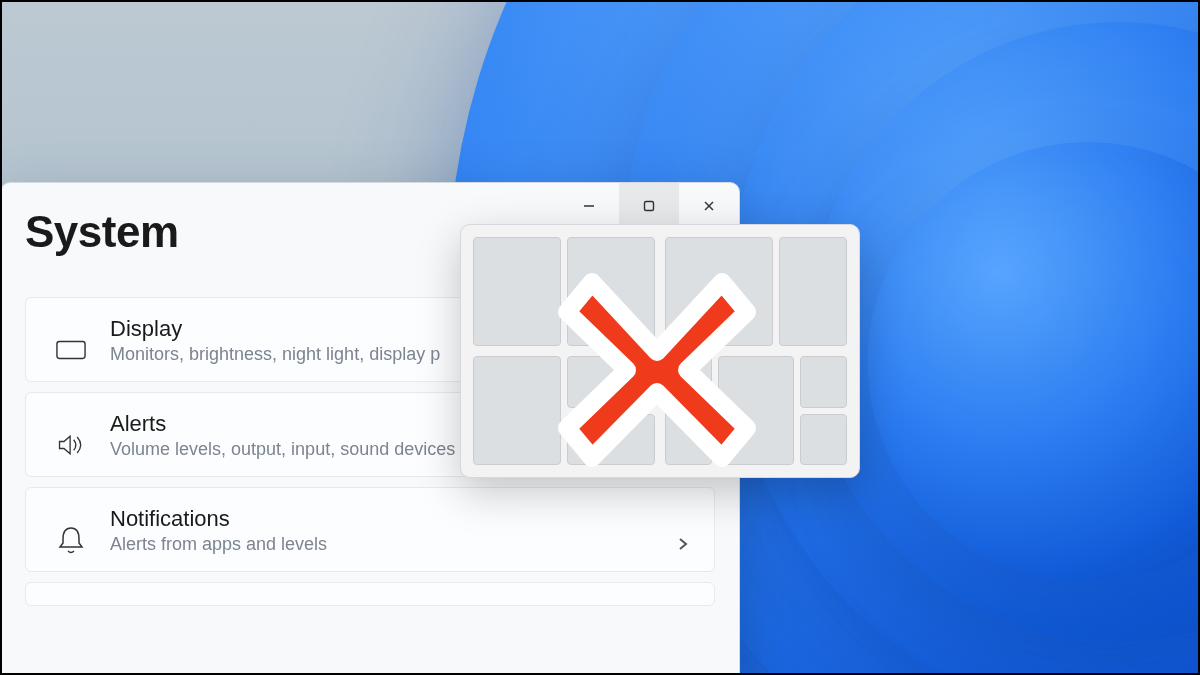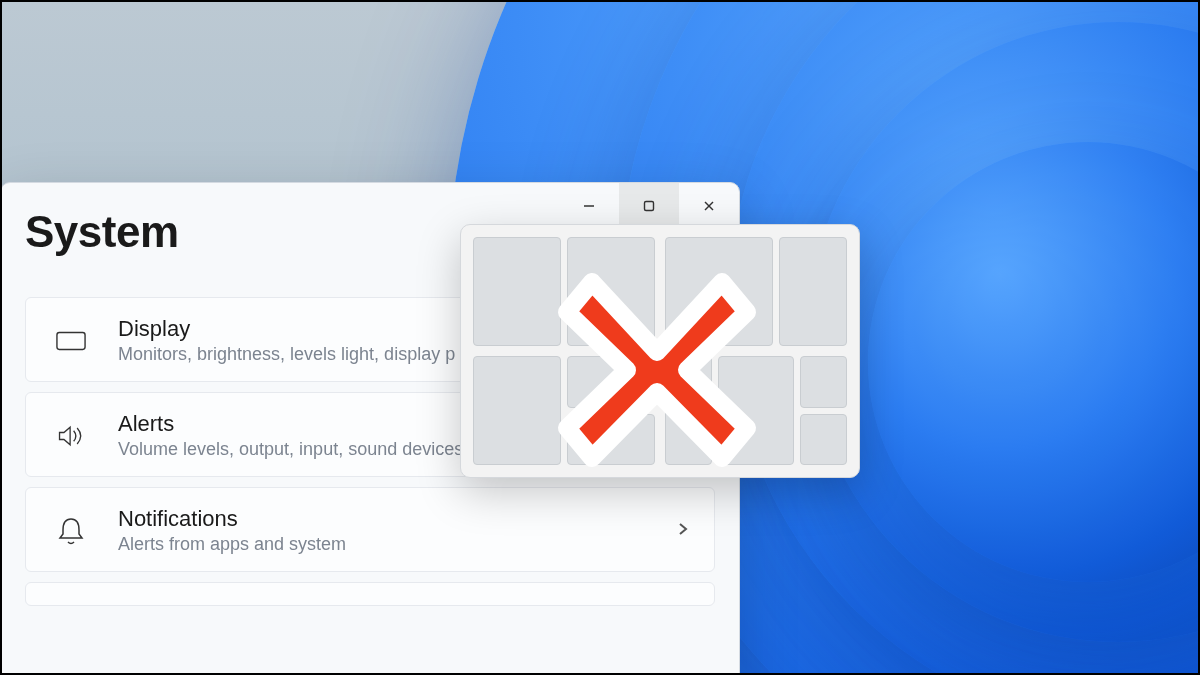--- a/index.html
+++ b/index.html
@@ -48,21 +48,21 @@
   }
   .win-btn.maximize { background: #e7e9ea; }
   .win-btn svg { width: 14px; height: 14px; }
 
   .content { padding: 24px 24px 24px 24px; }
   .page-title {
     font-size: 44px; font-weight: 600; color: #1a1a1a;
     margin-bottom: 40px; letter-spacing: -0.5px;
   }
   .list-item {
-    display: flex; align-items: center; gap: 28px;
+    display: flex; align-items: flex-end; gap: 20px;
     background: #fcfdfe;
     border: 1px solid #e6e9ee;
     border-radius: 6px;
     padding: 18px 24px 16px 26px;
     margin-bottom: 10px;
   }
   .li-icon { width: 38px; display: flex; justify-content: center; }
   .li-icon svg { width: 30px; height: 30px; stroke: #333; fill: none; stroke-width: 1.5; }
   .li-text { flex: 1; min-width: 0; }
   .li-title { font-size: 22px; color: #1a1a1a; font-weight: 400; }
@@ -142,21 +142,21 @@
     <h1 class="page-title">System</h1>
 
     <div class="list-item">
       <div class="li-icon">
         <svg viewBox="0 0 32 24">
             <rect x="1" y="3" width="30" height="18" rx="2.5"></rect>
           </svg>
       </div>
       <div class="li-text">
         <div class="li-title">Display</div>
-        <div class="li-desc">Monitors, brightness, levels light, display p</div>
+        <div class="li-desc">Monitors, brightness, night light, display p</div>
       </div>
     </div>
 
     <div class="list-item">
       <div class="li-icon">
         <svg viewBox="0 0 34 28">
             <path d="M4 10 H9 L16 4 V24 L9 18 H4 Z"></path>
             <path d="M20 8 Q25 14 20 20"></path>
             <path d="M24 5 Q32 14 24 23"></path>
           </svg>
@@ -174,21 +174,21 @@
 
     <div class="list-item">
       <div class="li-icon">
         <svg viewBox="0 0 28 30">
             <path d="M14 3 Q22 3 22 14 V18 L25 22 H3 L6 18 V14 Q6 3 14 3 Z"></path>
             <path d="M11 26 Q14 29 17 26"></path>
           </svg>
       </div>
       <div class="li-text">
         <div class="li-title">Notifications</div>
-        <div class="li-desc">Alerts from apps and system</div>
+        <div class="li-desc">Alerts from apps and levels</div>
       </div>
       <div class="li-chev">
         <svg viewBox="0 0 14 14">
             <polyline points="4,2 10,7 4,12"></polyline>
           </svg>
       </div>
     </div>
 
     <div class="list-item" style="height:24px;padding:8px 24px;"></div>
   </div>

